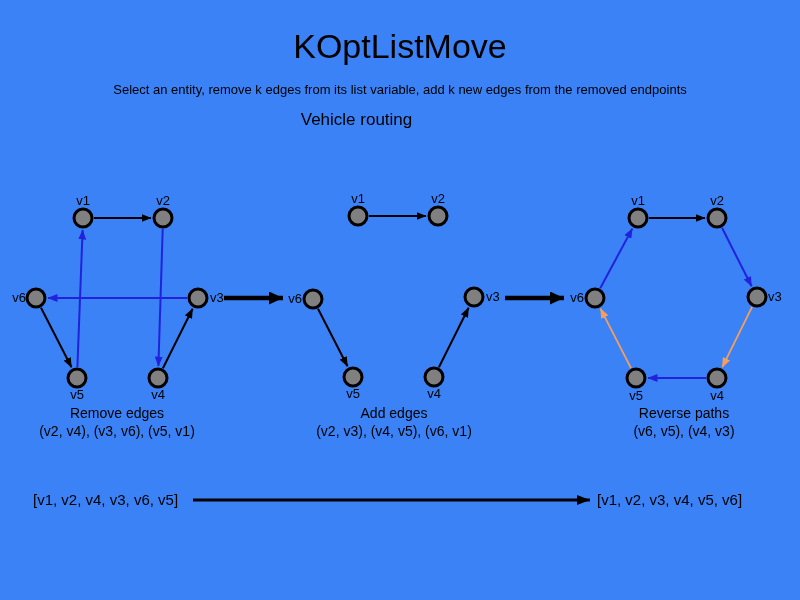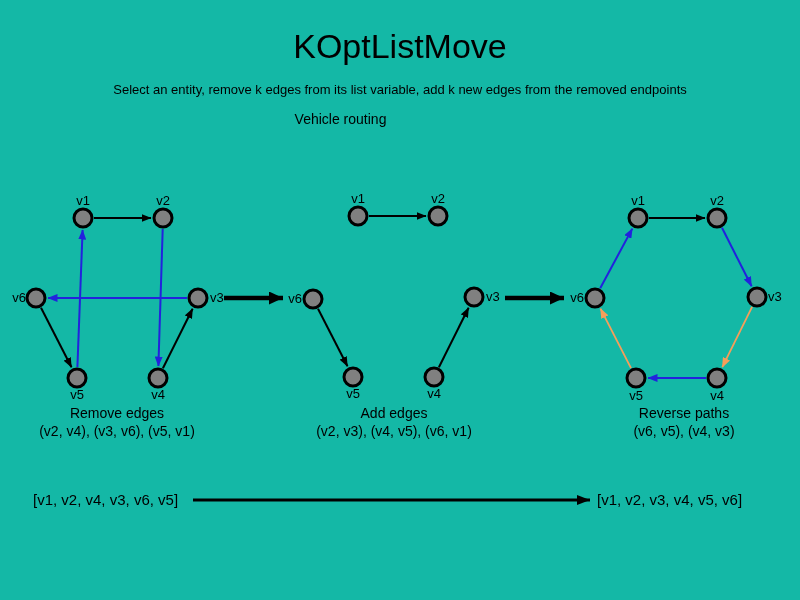--- a/index.html
+++ b/index.html
@@ -1,23 +1,23 @@
 <!DOCTYPE html>
 <html><head>
 <meta charset="utf-8">
 <style>
   html,body{margin:0;padding:0;background:#fff;}
-  .page{position:relative;width:800px;height:600px;background:#14b8a6;overflow:hidden;
+  .page{position:relative;width:800px;height:600px;background:#3b82f6;overflow:hidden;
         font-family:"Liberation Sans",sans-serif;color:#000;}
   .title{position:absolute;top:28px;left:0;width:800px;text-align:center;
          font-size:34px;line-height:36px;font-weight:400;}
   .subtitle{position:absolute;top:69px;left:0;width:800px;text-align:center;
             font-size:13px;line-height:16px;margin-top:13px;}
-  .problem-label{position:absolute;top:111px;left:0;width:681px;text-align:center;
-                 font-size:14px;line-height:17px;}
+  .problem-label{position:absolute;top:111px;left:16px;width:681px;text-align:center;
+                 font-size:17px;line-height:17px;}
   svg{position:absolute;left:0;top:0;}
   .node{fill:#808080;stroke:#000000;stroke-width:3;}
   .edge-k{stroke:#000000;stroke-width:2;fill:none;}
   .edge-b{stroke:#2222dd;stroke-width:2;fill:none;}
   .edge-o{stroke:#f79e5a;stroke-width:1.8;fill:none;}
   .big-arrow{stroke:#000000;stroke-width:4.5;fill:none;}
   .bottom-arrow{stroke:#000000;stroke-width:3;fill:none;}
   .nlabel{font-size:13px;fill:#000;}
   .caption{font-size:14px;fill:#000;text-anchor:middle;}
   .listtext{font-size:15px;fill:#000;}

